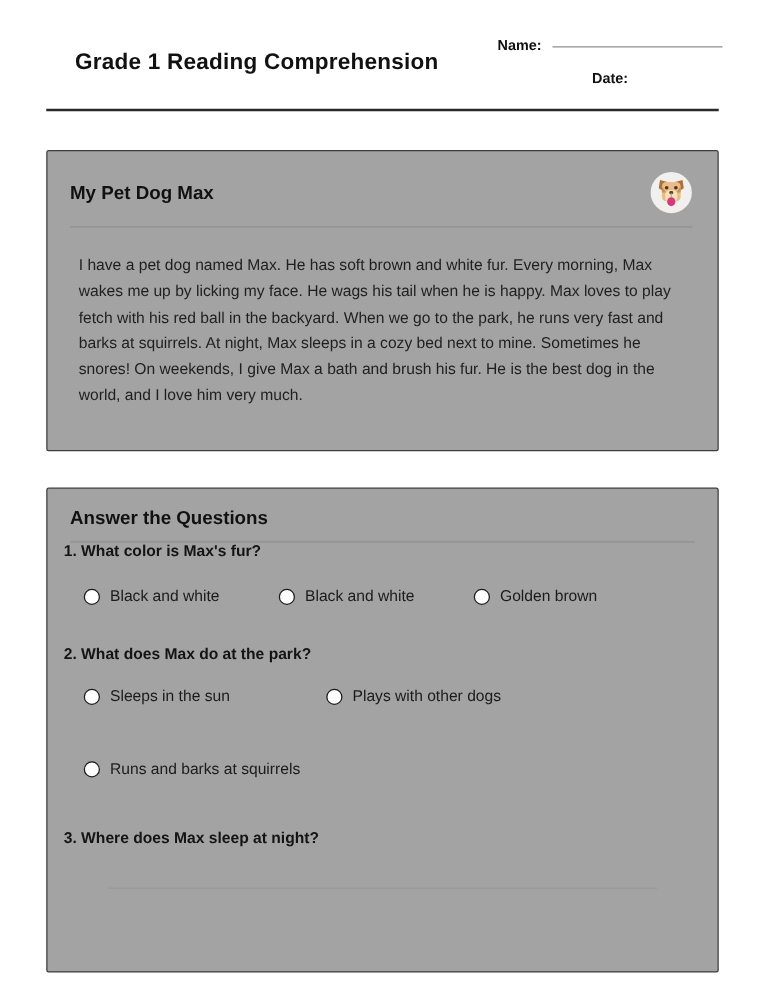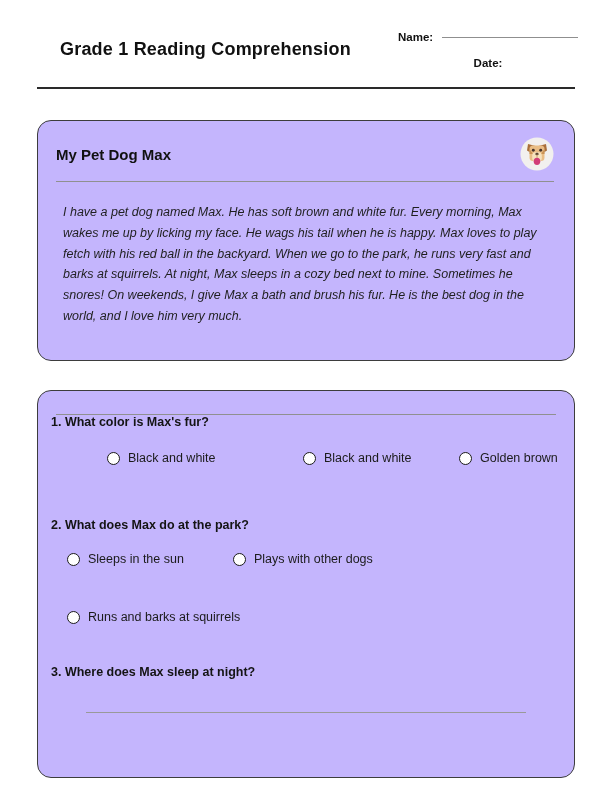--- a/index.html
+++ b/index.html
@@ -52,22 +52,22 @@
 
   .header-rule {
     margin: 16px 37px 0 37px;
     border-top: 2px solid #2a2a2a;
   }
 
   
   .box {
     margin: 0 37px;
     border: 1.5px solid #3d3d3d;
-    border-radius: 14px;
-    background: #c4b5fd;
+    border-radius: 2px;
+    background: #a3a3a3;
   }
   .passage-box {
     margin-top: 31px;
     height: 241px;
     padding: 16px 20px 0 18px;
   }
   .questions-box {
     margin-top: 29px;
     height: 388px;
     padding: 13px 13px 0 13px;
@@ -87,69 +87,68 @@
   .icon-wrap { width: 34px; height: 34px; flex: 0 0 auto; }
   .section-rule {
     border-top: 1.5px solid #909090;
     margin-top: 10px;
   }
   .passage-text {
     margin: 20px 0 0 7px;
     font-size: 12.5px;
     line-height: 20.8px;
     color: #1f1f1f;
-    font-style: italic;
   }
 
   
   .q-heading {
     margin: 2px 5px 0 5px;
     font-size: 15px;
     font-weight: bold;
     color: #111;
   }
   .q-rule {
     border-top: 1.5px solid #909090;
     margin: 10px 5px 0 5px;
   }
   .q-label {
     font-size: 12.5px;
     font-weight: bold;
     color: #141414;
   }
   .q1-label { margin-top: 0; }
-  .q2-label { margin-top: 53px; }
+  .q2-label { margin-top: 32px; }
   .q3-label { margin-top: 41px; }
   .options-row {
     display: flex;
     align-items: center;
     margin-left: 16px;
   }
   .q1-row { margin-top: 22px; }
-  .q2-row1 { margin-top: 20px; }
+  .q2-row1 { margin-top: 20px; gap: 28px; }
   .q2-row2 { margin-top: 44px; }
   .option {
     display: inline-flex;
     align-items: center;
     cursor: default;
   }
   .option .radio {
     width: 13px; height: 13px;
     border: 1.4px solid #1c1c1c;
     border-radius: 50%;
     background: #fff;
     flex: 0 0 auto;
   }
   .option .opt-label {
     margin-left: 8px;
     font-size: 12.5px;
     color: #1b1b1b;
     white-space: nowrap;
   }
-  .w156 { width: 156px; margin-left: 40px; }
+  .w156 { width: 156px; }
   .w166 { width: 166px; }
   .answer-line {
     margin: 33px 35px 0 35px;
     border-top: 1.5px solid #999999;
   }
 </style>
 </head>
 <body>
 
 <div class="page">
@@ -187,20 +186,21 @@
           <rect x="16.6" y="17.6" width="0.9" height="3.2" fill="#c9a36b"></rect>
           <ellipse cx="17" cy="24.3" rx="3.3" ry="3.6" fill="#d23c77"></ellipse>
         </svg>
       </div>
     </div>
     <div class="section-rule"></div>
     <p class="passage-text">I have a pet dog named Max. He has soft brown and white fur. Every morning, Max wakes me up by licking my face. He wags his tail when he is happy. Max loves to play fetch with his red ball in the backyard. When we go to the park, he runs very fast and barks at squirrels. At night, Max sleeps in a cozy bed next to mine. Sometimes he snores! On weekends, I give Max a bath and brush his fur. He is the best dog in the world, and I love him very much.</p>
   </div>
 
   <div class="box questions-box">
+    <div class="q-heading">Answer the Questions</div>
     <div class="q-rule"></div>
 
     <div class="q-label q1-label">1. What color is Max's fur?</div>
     <div class="options-row q1-row">
       <div class="option w156">
         <span class="radio"></span>
         <span class="opt-label">Black and white</span>
       </div>
       <div class="option w156">
         <span class="radio"></span>

